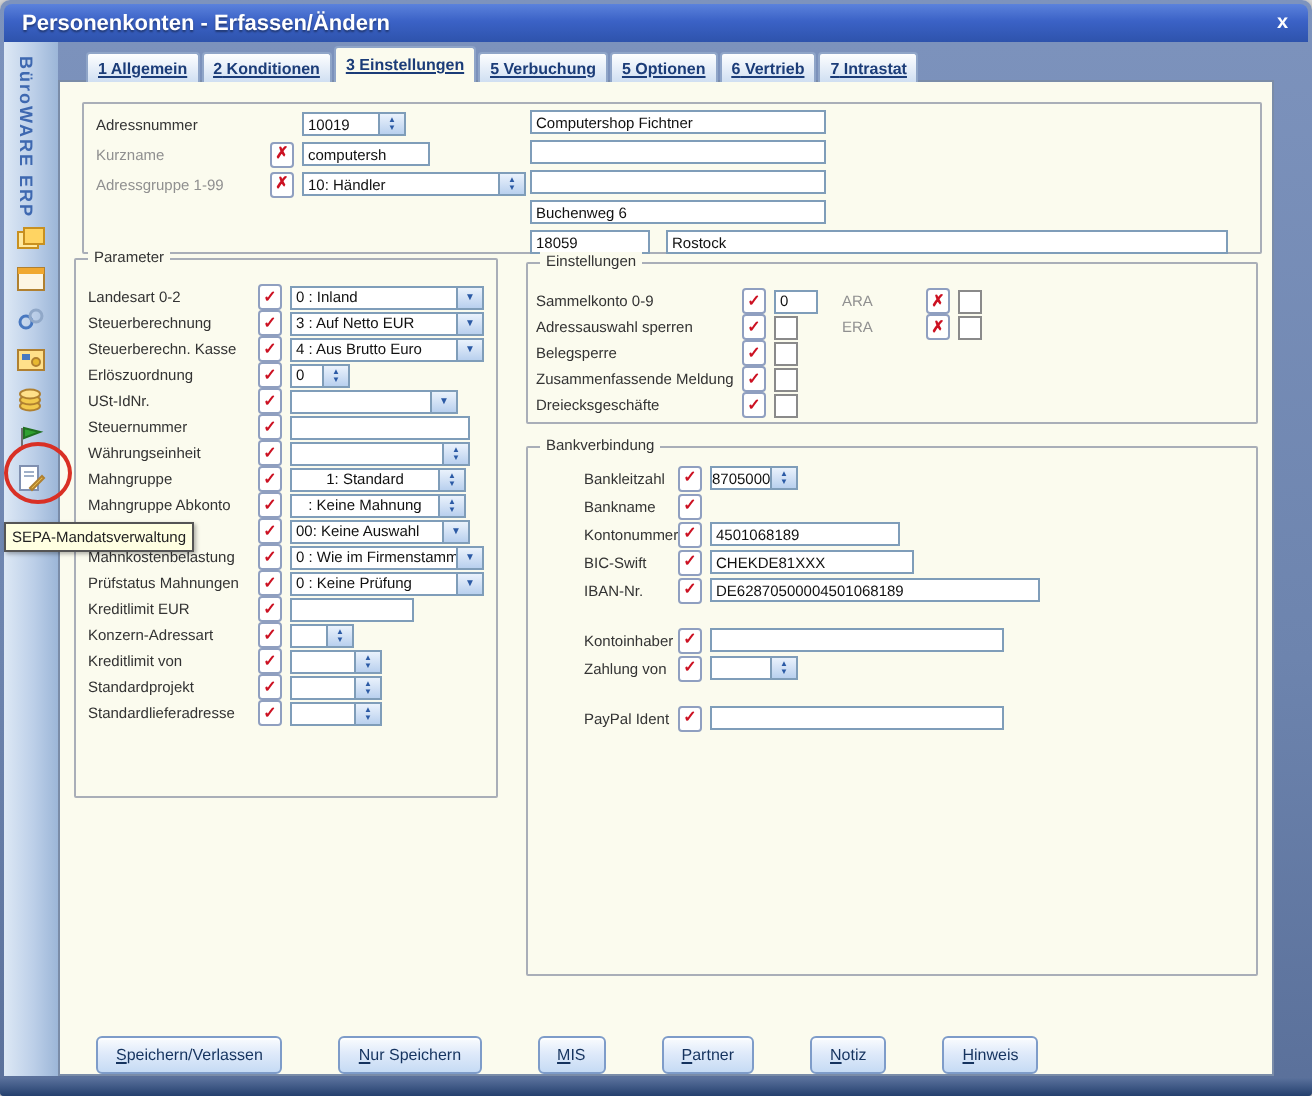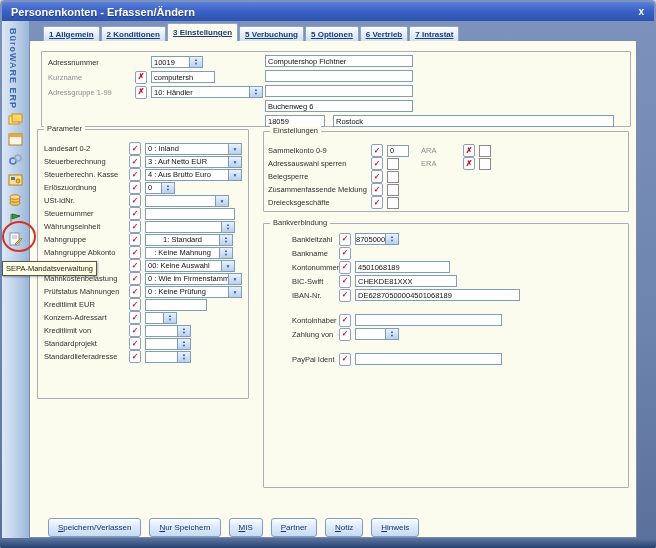--- a/index.html
+++ b/index.html
@@ -67,21 +67,21 @@
   .checkbox{width:10px;height:10px;background:#fff;border:1px solid #8a8a8a;flex:none;cursor:default;}
   .extra{position:absolute;left:157px;display:flex;align-items:center;}
   .extra .lbl2{width:42px;font-size:7.5px;color:#909090;}
   
   #addrLeft{position:absolute;left:4px;top:4px;}
   #addrLeft .row{height:12px;margin-bottom:3px;}
   #addrLeft .lbl{padding-left:2px;width:87px;}
   #addrRight{position:absolute;left:223px;top:3px;}
   #addrRight .arow{display:flex;align-items:center;height:12px;margin-bottom:3px;}
   
-  .btnrow{position:absolute;left:18px;top:477px;display:flex;gap:8px;}
+  .btnrow{position:absolute;left:18px;top:477px;display:flex;gap:28px;}
   .pushbtn{height:17px;padding:0 9px;display:flex;align-items:center;justify-content:center;
        font-size:8px;color:#15335f;background:linear-gradient(180deg,#fafcfe 0%,#dfeafa 45%,#c6dbf4 100%);
        border:1px solid #7e9cc9;border-radius:3px;box-shadow:0 1px 0 rgba(255,255,255,.7) inset;cursor:default;}
   .pushbtn .btn-label{display:block;}
   .pushbtn .btn-label::first-letter{text-decoration:underline;}
 </style>
 </head>
 <body>
 
 <div id="win">

